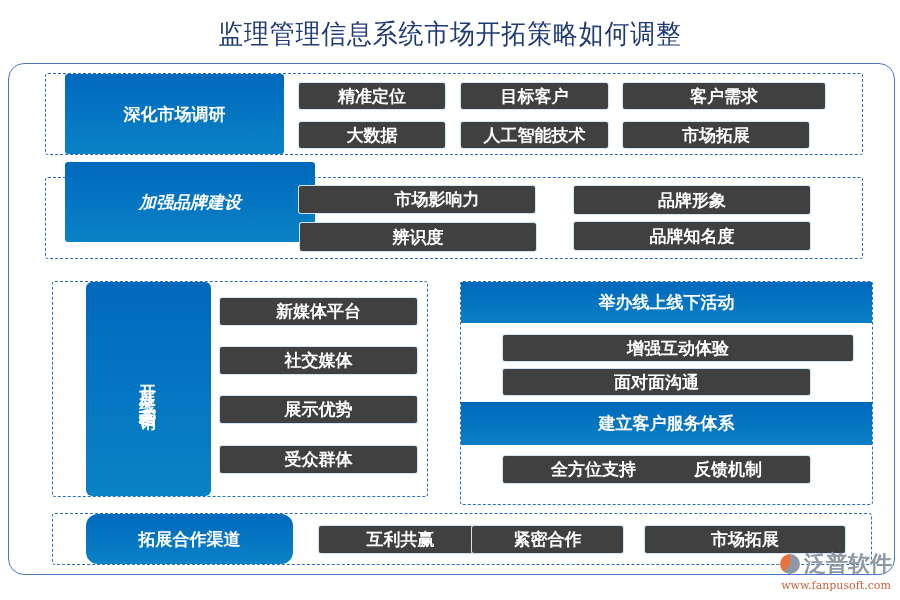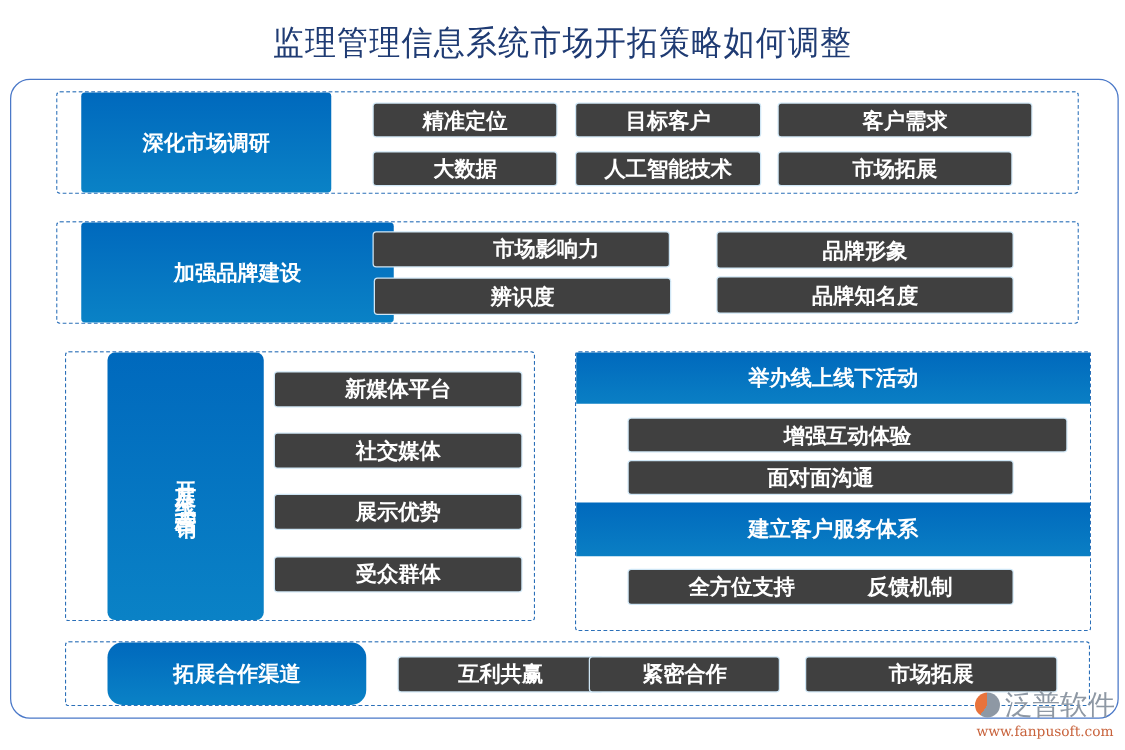--- a/index.html
+++ b/index.html
@@ -35,45 +35,45 @@
   .vertical-text { writing-mode: vertical-rl; letter-spacing: 6px; font-size: 17px; }
   .band {
     position: absolute; background: linear-gradient(180deg, #0069bd 0%, #0a7fc4 100%);
     color: #ffffff; font-weight: bold; font-size: 17px;
     display: flex; align-items: center; justify-content: center;
   }
   .watermark {
     position: absolute; right: 8px; bottom: 8px; text-align: center; color: #9aa3ad;
     font-family: "DejaVu Sans", "Liberation Sans", sans-serif;
   }
-  .watermark .brand { font-size: 22px; display: flex; align-items: center; gap: 4px; color: #8e98a4; }
+  .watermark .brand { font-size: 22px; display: flex; align-items: center; gap: 4px; color: #8e98a4; font-weight: bold; }
   .watermark .url { font-size: 11px; color: #c8623b; font-family: "DejaVu Serif", serif; }
   .logo-mark {
     width: 20px; height: 20px; border-radius: 50%;
     background: conic-gradient(#8e98a4 0 60%, #e8733c 60% 100%);
   }
 </style>
 </head>
 <body>
 
 <div class="title">监理管理信息系统市场开拓策略如何调整</div>
 
 <div class="outer-frame"></div>
 
 <div class="dash-box" style="left:45px; top:73px; width:818px; height:82px;"></div>
-<div class="dark-block" style="left:65px; top:74px; width:200px; height:80px;">深化市场调研</div>
+<div class="dark-block" style="left:65px; top:74px; width:219px; height:80px;">深化市场调研</div>
 <div class="pill" style="left:299px; top:83px; width:146px; height:26px;">精准定位</div>
 <div class="pill" style="left:461px; top:83px; width:147px; height:26px;">目标客户</div>
 <div class="pill" style="left:623px; top:83px; width:202px; height:26px;">客户需求</div>
 <div class="pill" style="left:299px; top:122px; width:146px; height:26px;">大数据</div>
 <div class="pill" style="left:461px; top:122px; width:147px; height:26px;">人工智能技术</div>
 <div class="pill" style="left:623px; top:122px; width:186px; height:26px;">市场拓展</div>
 
 <div class="dash-box" style="left:45px; top:177px; width:818px; height:82px;"></div>
-<div class="dark-block" style="left:65px; top:178px; width:250px; height:80px;">加强品牌建设</div>
+<div class="dark-block" style="left:65px; top:162px; width:250px; height:80px;font-style:italic;">加强品牌建设</div>
 <div class="pill" style="left:299px; top:186px; width:236px; height:27px;padding-left:40px;">市场影响力</div>
 <div class="pill" style="left:574px; top:186px; width:236px; height:28px;">品牌形象</div>
 <div class="pill" style="left:300px; top:223px; width:236px; height:28px;">辨识度</div>
 <div class="pill" style="left:574px; top:222px; width:236px; height:28px;">品牌知名度</div>
 
 <div class="dash-box" style="left:52px; top:281px; width:376px; height:216px;"></div>
 <div class="dark-block vertical-text" style="left:86px; top:282px; width:125px; height:214px; border-radius:6px;">开展线上营销</div>
 <div class="pill" style="left:220px; top:298px; width:197px; height:27px;">新媒体平台</div>
 <div class="pill" style="left:220px; top:347px; width:197px; height:27px;">社交媒体</div>
 <div class="pill" style="left:220px; top:396px; width:197px; height:27px;">展示优势</div>

